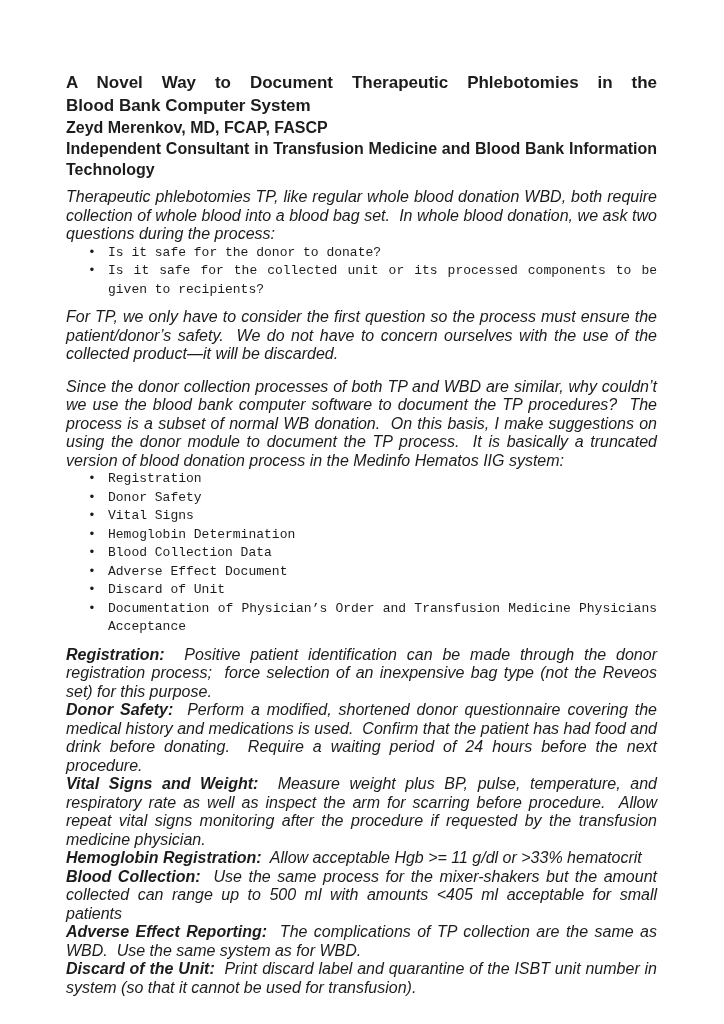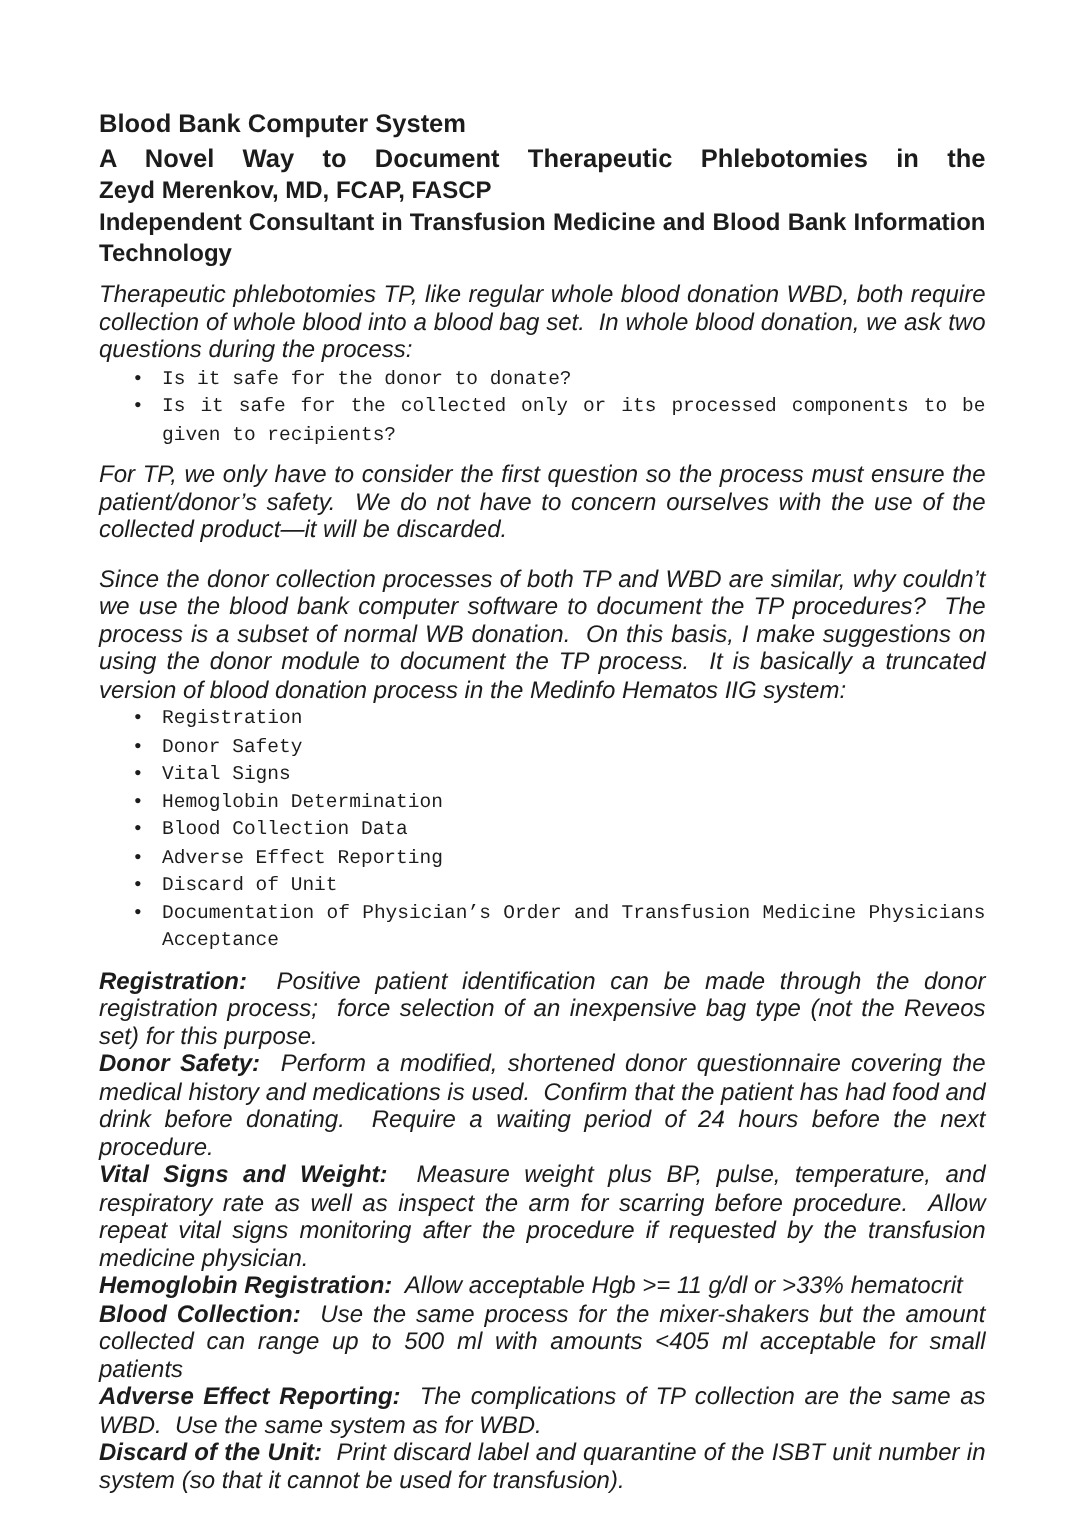--- a/index.html
+++ b/index.html
@@ -74,45 +74,45 @@
   }
   .section { margin: 0; }
   .section b { font-weight: bold; }
 </style>
 </head>
 <body>
 
 <div class="page">
 
   <h1 class="doc-title">
+    <span class="tline tline-just">A Novel Way to Document Therapeutic Phlebotomies in the</span>
     <span class="tline">Blood Bank Computer System</span>
-    <span class="tline tline-just">A Novel Way to Document Therapeutic Phlebotomies in the</span>
   </h1>
 
   <p class="byline">Zeyd Merenkov, MD, FCAP, FASCP</p>
   <p class="byline byline-affil">Independent Consultant in Transfusion Medicine and Blood Bank Information Technology</p>
 
   <p class="body just">Therapeutic phlebotomies TP, like regular whole blood donation WBD, both require collection of whole blood into a blood bag set.  In whole blood donation, we ask two questions during the process:</p>
 
   <ul class="bullets gap-after">
     <li>Is it safe for the donor to donate?</li>
-    <li>Is it safe for the collected only or its processed components to be given to recipients?</li>
+    <li>Is it safe for the collected unit or its processed components to be given to recipients?</li>
   </ul>
 
   <p class="body just gap-after">For TP, we only have to consider the first question so the process must ensure the patient/donor’s safety.  We do not have to concern ourselves with the use of the collected product—it will be discarded.</p>
 
   <p class="body just">Since the donor collection processes of both TP and WBD are similar, why couldn’t we use the blood bank computer software to document the TP procedures?  The process is a subset of normal WB donation.  On this basis, I make suggestions on using the donor module to document the TP process.  It is basically a truncated version of blood donation process in the Medinfo Hematos IIG system:</p>
 
   <ul class="bullets gap-after">
     <li>Registration</li>
     <li>Donor Safety</li>
     <li>Vital Signs</li>
     <li>Hemoglobin Determination</li>
     <li>Blood Collection Data</li>
-    <li>Adverse Effect Reporting</li>
+    <li>Adverse Effect Document</li>
     <li>Discard of Unit</li>
     <li>Documentation of Physician’s Order and Transfusion Medicine Physicians Acceptance</li>
   </ul>
 
   <div>
     <p class="body just section"><b>Registration:</b><span>  Positive patient identification can be made through the donor registration process;  force selection of an inexpensive bag type (not the Reveos set) for this purpose.</span></p>
     <p class="body just section"><b>Donor Safety:</b><span>  Perform a modified, shortened donor questionnaire covering the medical history and medications is used.  Confirm that the patient has had food and drink before donating.  Require a waiting period of 24 hours before the next procedure.</span></p>
     <p class="body just section"><b>Vital Signs and Weight:</b><span>  Measure weight plus BP, pulse, temperature, and respiratory rate as well as inspect the arm for scarring before procedure.  Allow repeat vital signs monitoring after the procedure if requested by the transfusion medicine physician.</span></p>
     <p class="body just section"><b>Hemoglobin Registration:</b><span>  Allow acceptable Hgb &gt;= 11 g/dl or &gt;33% hematocrit</span></p>
     <p class="body just section"><b>Blood Collection:</b><span>  Use the same process for the mixer-shakers but the amount collected can range up to 500 ml with amounts &lt;405 ml acceptable for small patients</span></p>

